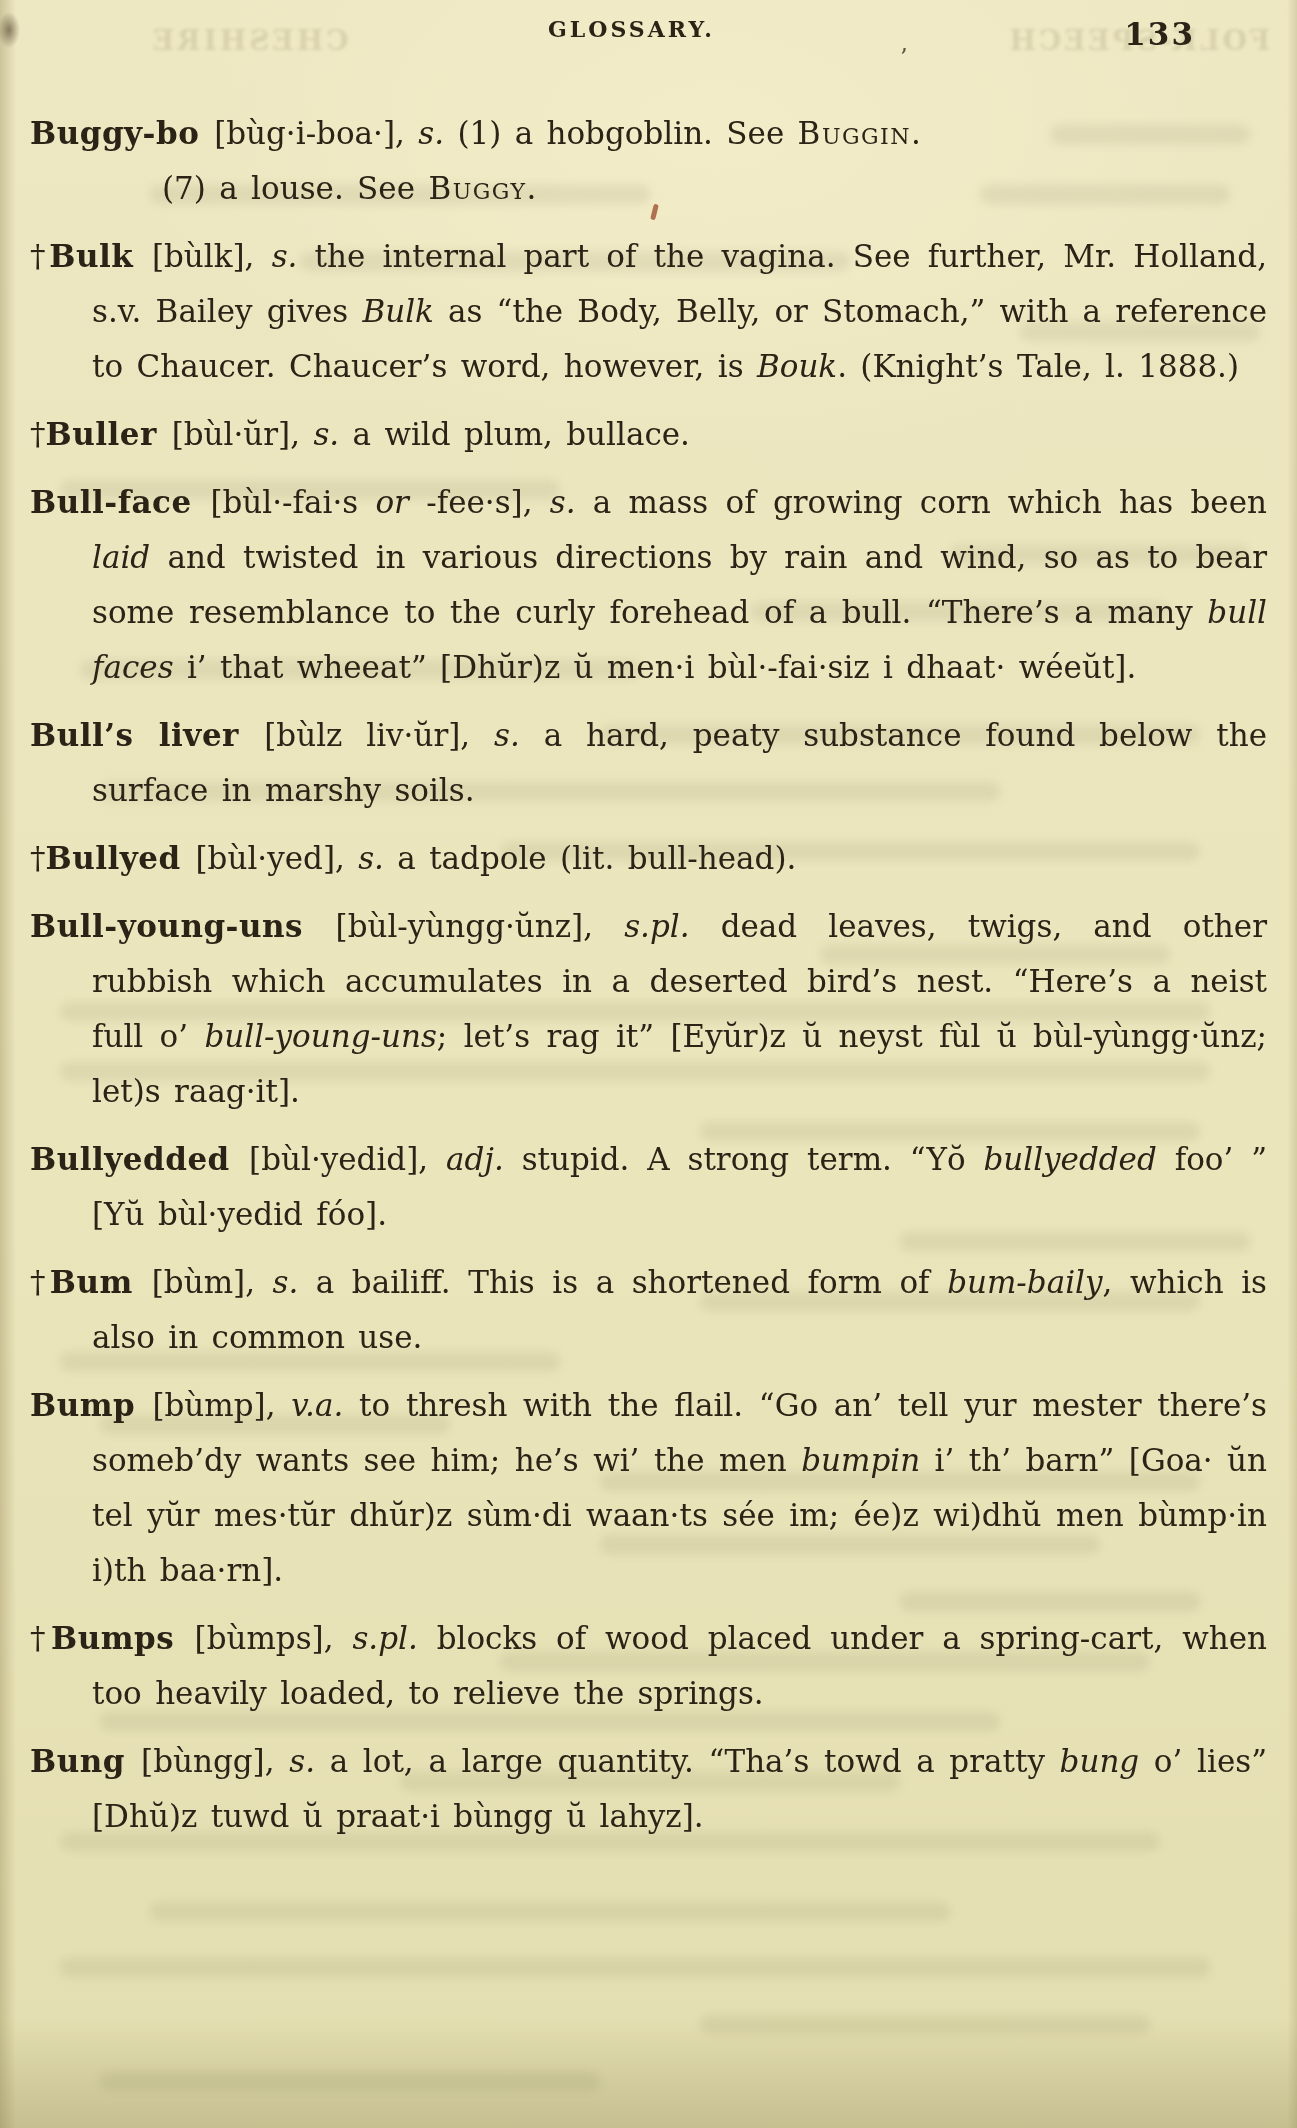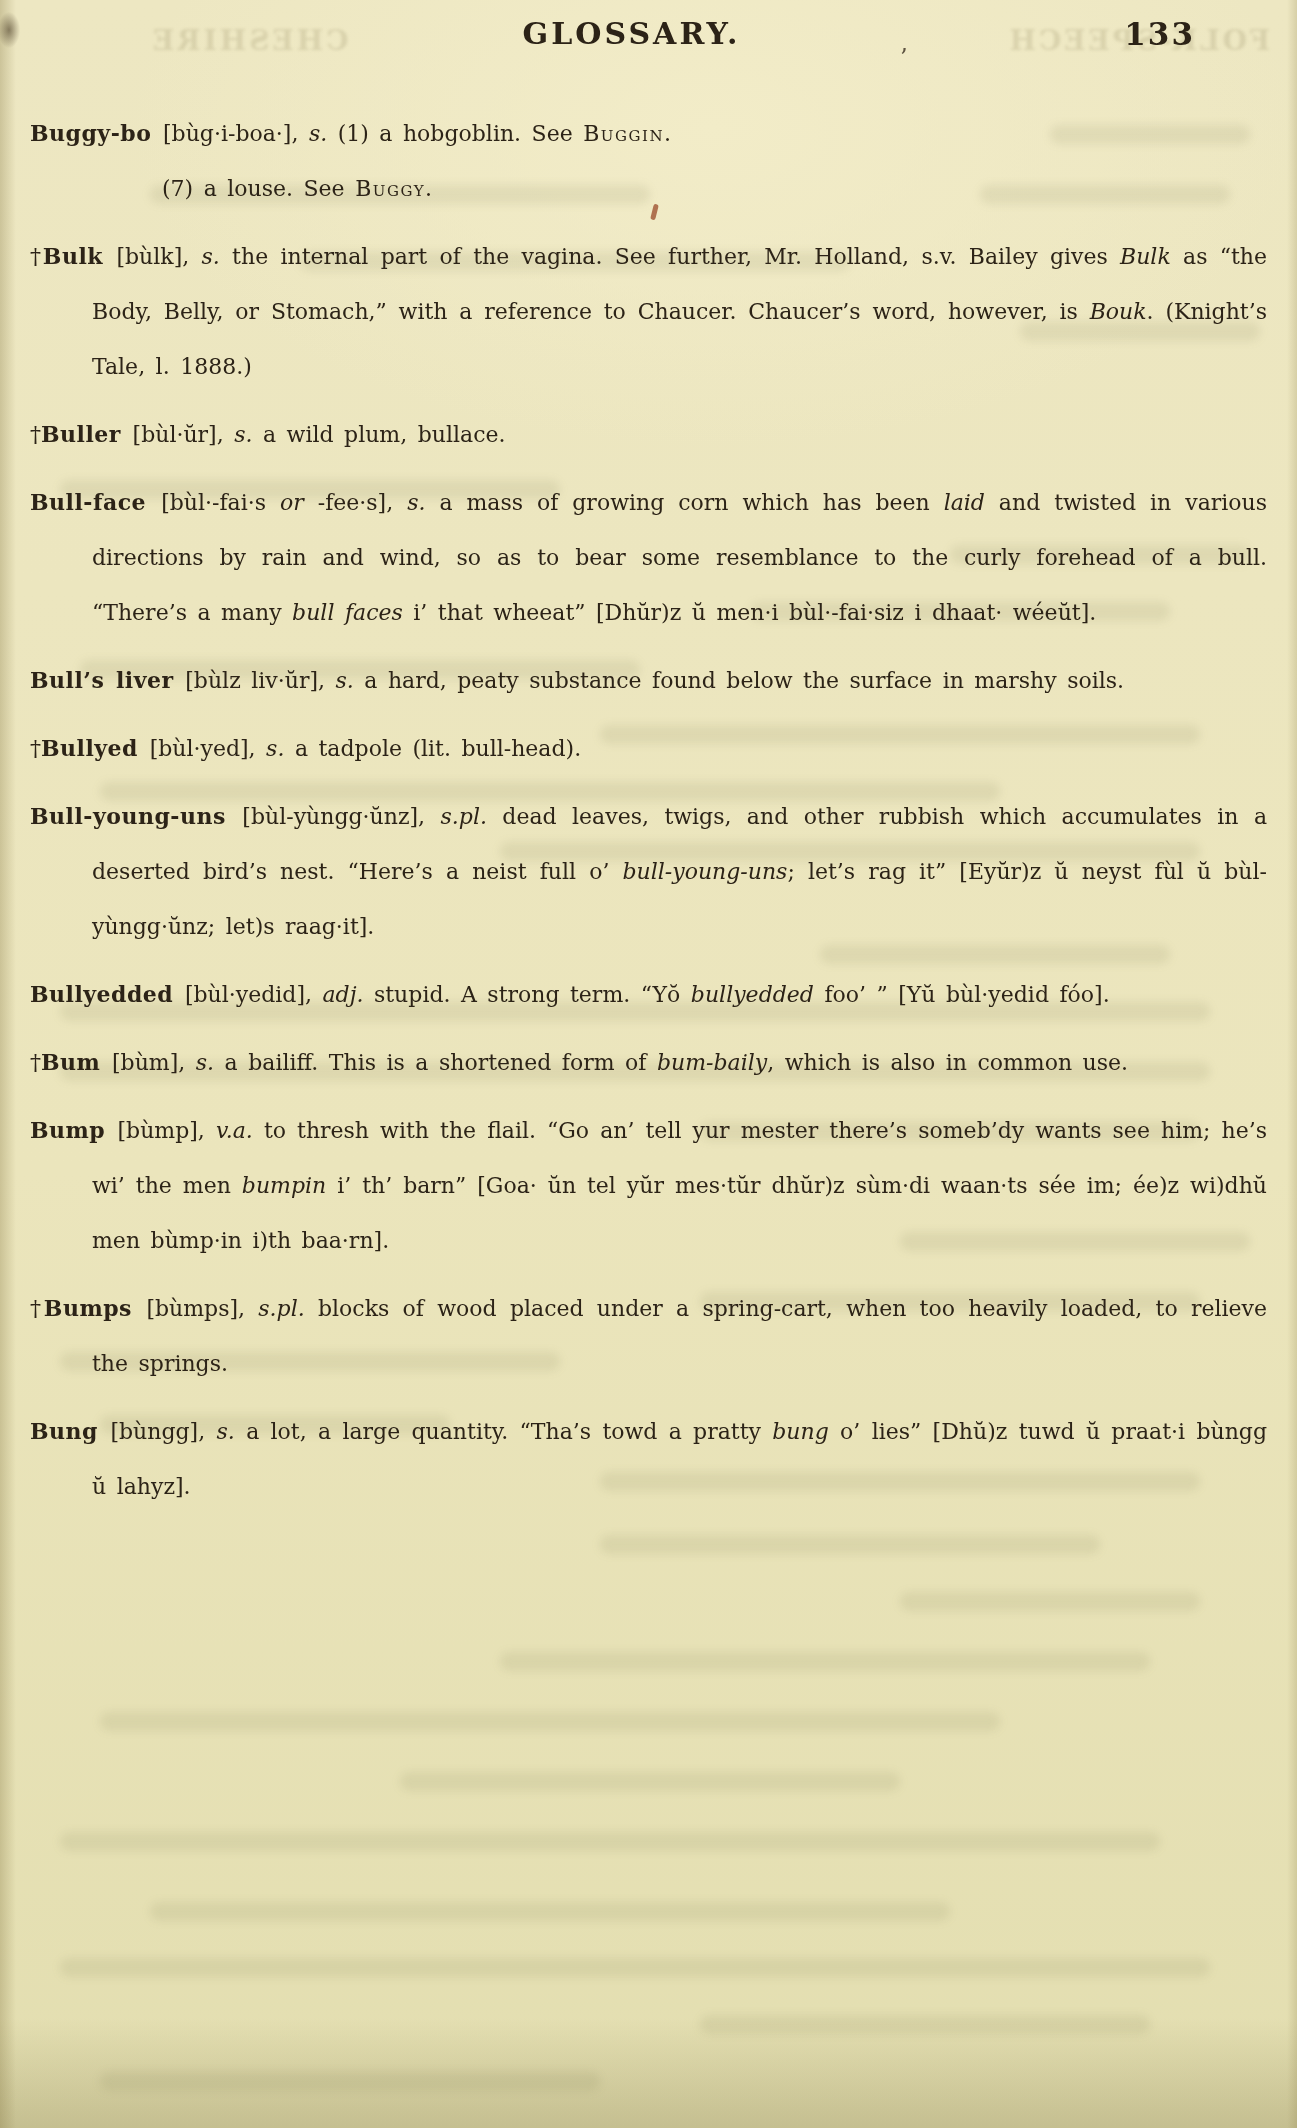--- a/index.html
+++ b/index.html
@@ -39,30 +39,30 @@
   .speck{
     position:absolute;left:652px;top:204px;width:5px;height:16px;
     background:#9a4a28;border-radius:3px;transform:rotate(14deg);opacity:.75;
   }
   .stray{
     position:absolute;left:900px;top:44px;font-size:24px;color:rgba(44,32,20,.75);
   }
   .pagehead{position:relative;height:48px;padding-top:16px;}
   .runtitle{
     position:absolute;left:6px;right:40px;text-align:center;
-    font-size:30px;font-weight:700;letter-spacing:3px;
+    font-size:22px;font-weight:700;letter-spacing:3px;
   }
   .pagenum{
     position:absolute;right:102px;top:16px;
     font-size:31px;font-weight:700;letter-spacing:2px;
   }
   .entries{
     position:relative;
     padding:42px 30px 0 30px;
-    font-size:22px;line-height:55px;
+    font-size:31px;line-height:55px;
     text-align:justify;
     word-spacing:3.5px;
   }
   .entry{margin:0 0 13px 0;padding-left:62px;text-indent:-62px;}
   .entry .b{font-weight:700;letter-spacing:.5px;}
   .entry .i{font-style:italic;}
   .entry .sc{font-variant:small-caps;letter-spacing:1.5px;}
   .entry .ind{display:inline-block;width:70px;}
 </style>
 </head>

